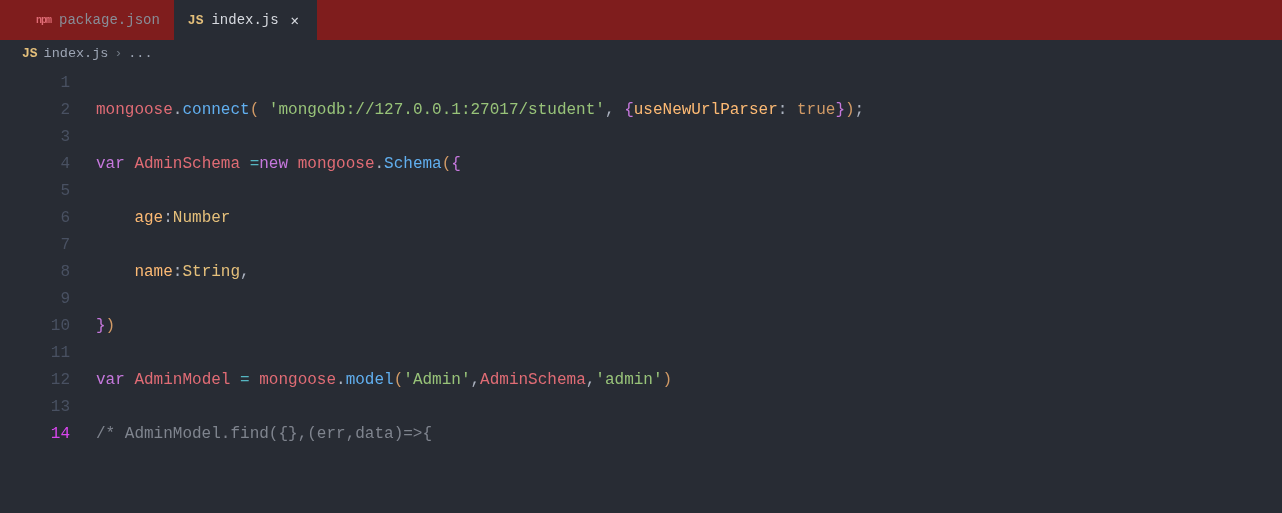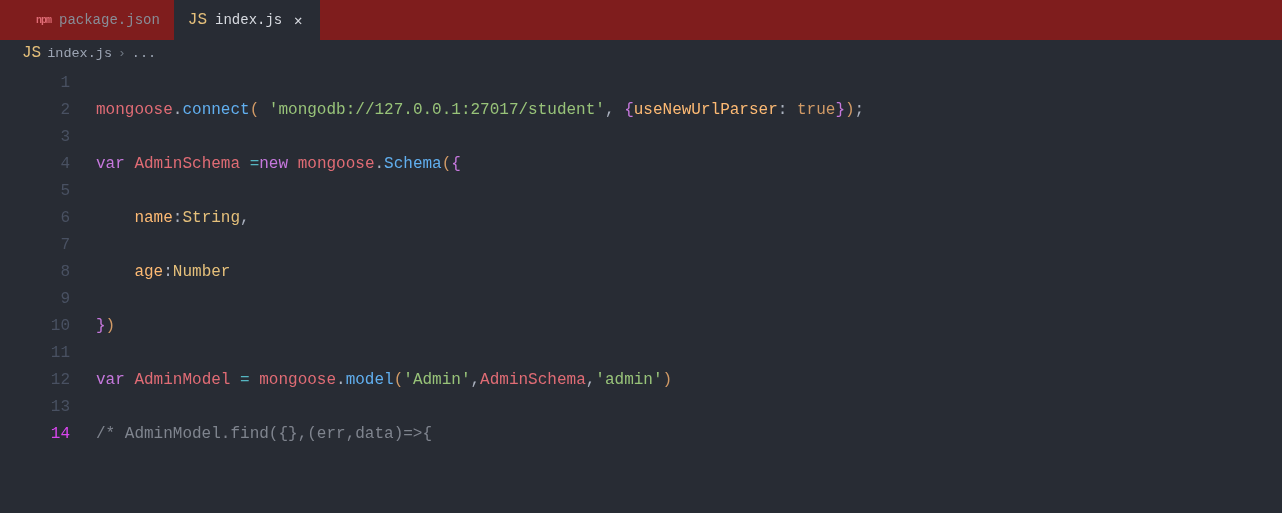--- a/index.html
+++ b/index.html
@@ -38,22 +38,22 @@
     color:#d7dae0;
   }
   .icon-json {
     color:#e06c75;
     font-size:10px;
     font-weight:bold;
     letter-spacing:-1px;
   }
   .icon-js {
     color:#e5c07b;
-    font-size:16px;
-    font-weight:normal;
+    font-size:13px;
+    font-weight:bold;
   }
   .breadcrumb {
     display:flex;
     align-items:center;
     height:26px;
     padding-left:22px;
     font-size:13.5px;
     color:#9da5b4;
     gap:6px;
     background:#282c34;
@@ -125,22 +125,22 @@
     <div>9</div>
     <div>10</div>
     <div>11</div>
     <div>12</div>
     <div>13</div>
     <div class="active">14</div>
   </div>
   <div class="code">
 <div><span class="c-var">mongoose</span><span class="c-pun">.</span><span class="c-fn">connect</span><span class="c-par">(</span><span> </span><span class="c-str">'mongodb://127.0.0.1:27017/student'</span><span class="c-pun">, </span><span class="c-par2">{</span><span class="c-prop">useNewUrlParser</span><span class="c-pun">: </span><span class="c-par">true</span><span class="c-par2">}</span><span class="c-par">)</span><span class="c-pun">;</span></div>
 <div><span class="c-kw">var</span><span class="c-var"> AdminSchema </span><span class="c-op">=</span><span class="c-kw">new</span><span> </span><span class="c-var">mongoose</span><span class="c-pun">.</span><span class="c-fn">Schema</span><span class="c-par">(</span><span class="c-par2">{</span></div>
+<div><span>    </span><span class="c-prop">age</span><span class="c-pun">:</span><span class="c-type">Number</span></div>
 <div><span>    </span><span class="c-prop">name</span><span class="c-pun">:</span><span class="c-type">String</span><span class="c-pun">,</span></div>
-<div><span>    </span><span class="c-prop">age</span><span class="c-pun">:</span><span class="c-type">Number</span></div>
 <div><span class="c-par2">}</span><span class="c-par">)</span></div>
 <div><span class="c-kw">var</span><span class="c-var"> AdminModel </span><span class="c-op">= </span><span class="c-var">mongoose</span><span class="c-pun">.</span><span class="c-fn">model</span><span class="c-par">(</span><span class="c-str">'Admin'</span><span class="c-pun">,</span><span class="c-var">AdminSchema</span><span class="c-pun">,</span><span class="c-str">'admin'</span><span class="c-par">)</span></div>
 <div><span class="c-cmt">/* AdminModel.find({},(err,data)=&gt;{</span></div>
 
 
 
 
 
 
   </div>

